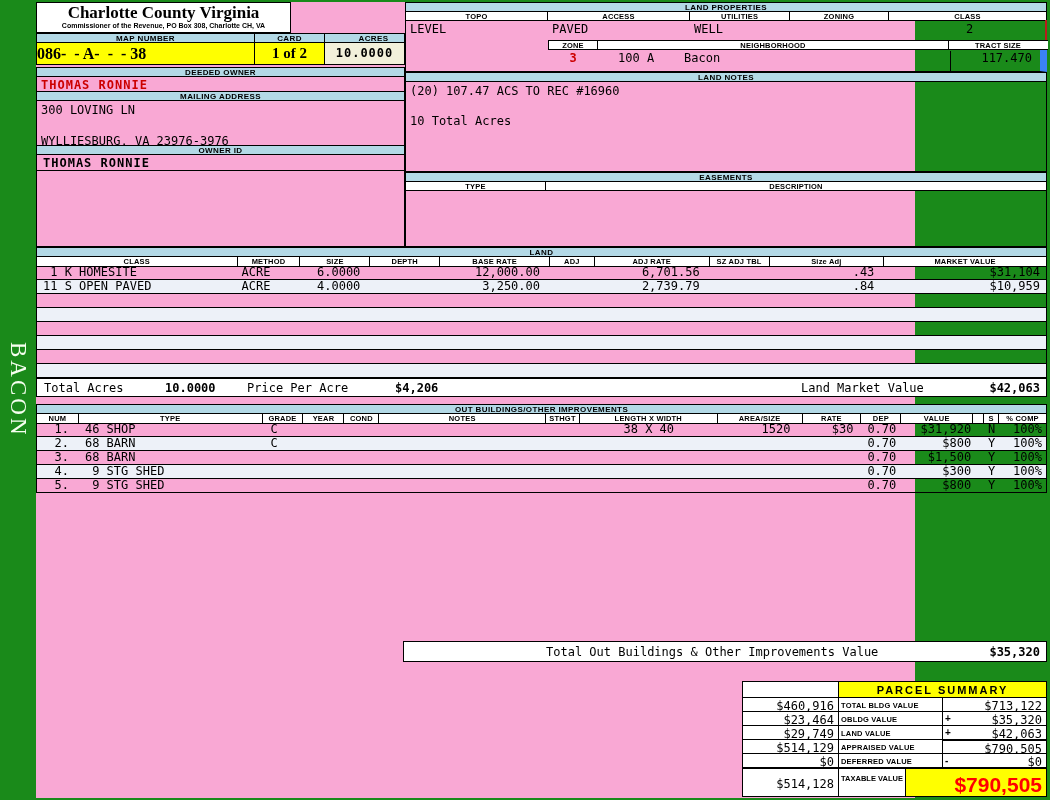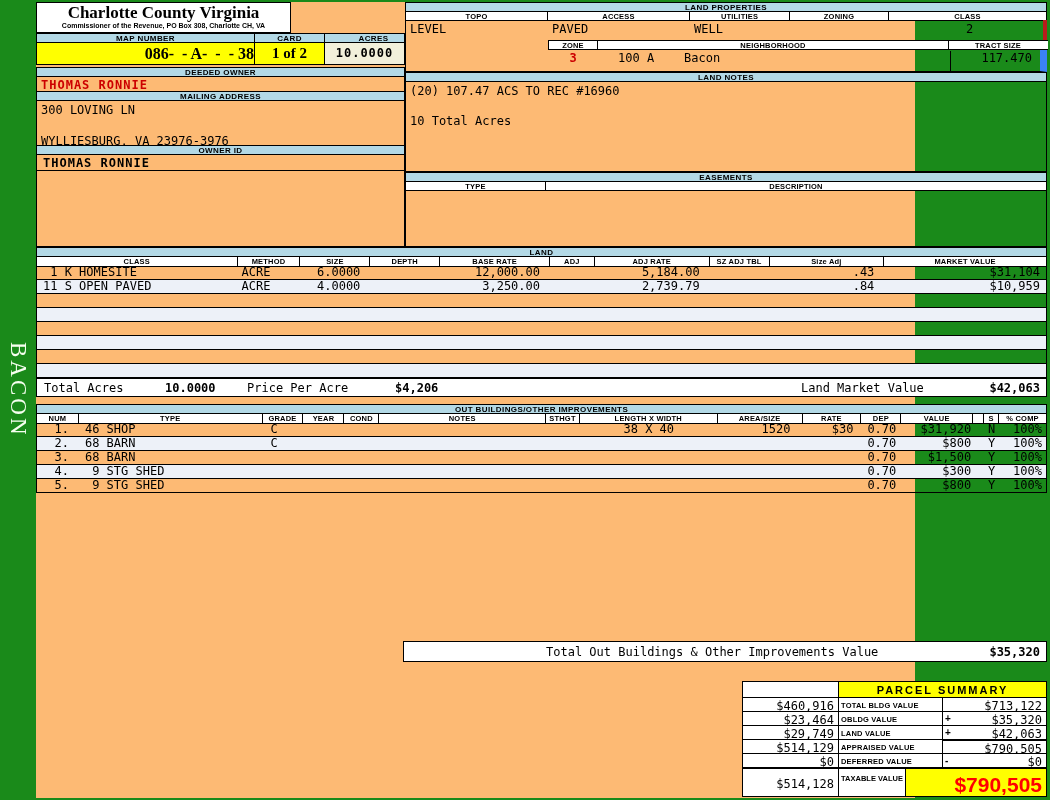--- a/index.html
+++ b/index.html
@@ -1,19 +1,19 @@
 <!DOCTYPE html>
 <html><head>
 <meta charset="utf-8">
 <style>
   * { margin:0; padding:0; box-sizing:border-box; }
   body { background:#555; }
   .page { position:relative; width:1050px; height:800px; background:#1a8a1a;
           font-family:"DejaVu Sans Mono", monospace; color:#000; overflow:hidden; }
-  .content { position:absolute; left:36px; top:2px; width:879px; height:796px; background:#fdba74; }
+  .content { position:absolute; left:36px; top:2px; width:879px; height:796px; background:#f9a8d4; }
   .abs { position:absolute; }
   .bar { background:#b3d9e6; border:1px solid #000; font:700 8px "Liberation Sans", sans-serif;
          letter-spacing:.4px; display:flex; align-items:center; justify-content:center; }
   .hcell { font:700 7.5px "Liberation Sans", sans-serif; display:flex; align-items:center;
            justify-content:center; border-right:1px solid #000; height:100%; letter-spacing:.2px; }
   .hrow { display:flex; border:1px solid #000; background:#fff; }
   .drow { display:flex; border-left:1px solid #000; border-right:1px solid #000;
           border-bottom:1px solid #000; font-size:12px; line-height:13px; }
   .dcell { height:100%; white-space:pre; overflow:hidden; }
   .pale { background:#edf1f8; }
@@ -58,21 +58,21 @@
     <div class="abs box" style="left:0; top:0; width:255px; height:31px; text-align:center;">
       <div class="serif bold" style="font-size:17px; line-height:19px;">Charlotte County Virginia</div>
       <div class="sans" style="font-size:7px; font-weight:700;">Commissioner of the Revenue, PO Box 308, Charlotte CH, VA</div>
     </div>
 
 
     <div class="abs bar" style="left:0; top:31px; width:219px; height:10px;">MAP NUMBER</div>
     <div class="abs bar" style="left:218px; top:31px; width:71px; height:10px;">CARD</div>
     <div class="abs bar" style="left:288px; top:31px; width:81px; height:10px;padding-left:18px;">ACRES</div>
 
-    <div class="abs serif bold" style="left:0; top:40px; width:219px; height:23px; background:#ffff00; border:1px solid #000; text-align:right; font-size:16px; line-height:21px; white-space:pre;">086-  - A-  -  - 38</div>
+    <div class="abs serif bold" style="left:0; top:40px; width:219px; height:23px; background:#ffff00; border:1px solid #000; text-align:left; font-size:16px; line-height:21px; white-space:pre;">086-  - A-  -  - 38</div>
     <div class="abs serif bold" style="left:218px; top:40px; width:71px; height:23px; background:#ffff00; border:1px solid #000; text-align:center; font-size:15px; line-height:21px;">1 of 2</div>
     <div class="abs bold" style="left:288px; top:40px; width:81px; height:23px; background:#f2f0da; border:1px solid #000; text-align:center; font-size:12px; line-height:21px; letter-spacing:1px;">10.0000</div>
 
     <div class="abs bar" style="left:0; top:65px; width:369px; height:10px;">DEEDED OWNER</div>
     <div class="abs bold red" style="left:0; top:74px; width:369px; height:16px; border:1px solid #000; border-top:none; font-size:12px; padding:2px 0 0 4px; letter-spacing:1px;">THOMAS RONNIE</div>
     <div class="abs bar" style="left:0; top:89px; width:369px; height:10px;">MAILING ADDRESS</div>
     <div class="abs" style="left:0; top:98px; width:369px; height:45px; border-left:1px solid #000; border-right:1px solid #000;">
       <div style="font-size:12px; padding:3px 0 0 4px;">300 LOVING LN</div>
       <div style="font-size:12px; padding:17px 0 0 4px;">WYLLIESBURG, VA 23976-3976</div>
     </div>
@@ -81,21 +81,21 @@
     <div class="abs" style="left:0; top:168px; width:369px; height:77px; border-left:1px solid #000; border-right:1px solid #000; border-bottom:1px solid #000;"></div>
 
     <div class="abs bar" style="left:369px; top:0; width:642px; height:10px;">LAND PROPERTIES</div>
     <div class="abs hrow" style="left:369px; top:9px; width:642px; height:10px;">
       <div class="hcell" style="width:142px">TOPO</div>
       <div class="hcell" style="width:142px">ACCESS</div>
       <div class="hcell" style="width:100px">UTILITIES</div>
       <div class="hcell" style="width:99px">ZONING</div>
       <div class="hcell" style="width:157px; border-right:none">CLASS</div>
     </div>
-    <div class="abs" style="left:369px; top:18px; width:642px; height:20px; border-left:1px solid #000; border-right:4px solid #b91c1c; font-size:12px;">
+    <div class="abs" style="left:369px; top:18px; width:642px; height:20px; border-left:1px solid #000; border-right:2px solid #b91c1c; font-size:12px;">
       <span class="abs" style="left:4px; top:2px;">LEVEL</span>
       <span class="abs" style="left:146px; top:2px;">PAVED</span>
       <span class="abs" style="left:288px; top:2px;">WELL</span>
       <span class="abs" style="left:485px; top:2px; width:157px; text-align:center;">2</span>
     </div>
     <div class="abs" style="left:369px; top:38px; width:642px; height:32px; border-left:1px solid #000; border-right:7px solid #3b82f6; border-bottom:1px solid #000;">
       <div class="abs hrow" style="left:142px; top:0; width:500px; height:10px; border-right:none;">
         <div class="hcell" style="width:49px">ZONE</div>
         <div class="hcell" style="width:351px">NEIGHBORHOOD</div>
         <div class="hcell" style="width:98px; border-right:none">TRACT SIZE</div>
@@ -133,21 +133,21 @@
       <div class="hcell lc10">MARKET VALUE</div>
     </div>
 
     <div class="abs drow" style="left:0; top:264px; width:1011px; height:14px;">
       <div class="dcell ld1"> 1 K HOMESITE</div>
       <div class="dcell ld2">ACRE</div>
       <div class="dcell ld3">6.0000</div>
       <div class="dcell ld4"></div>
       <div class="dcell ld5">12,000.00</div>
       <div class="dcell ld6"></div>
-      <div class="dcell ld7">5,184.00</div>
+      <div class="dcell ld7">6,701.56</div>
       <div class="dcell ld8"></div>
       <div class="dcell ld9">.43</div>
       <div class="dcell ld10">$31,104</div>
     </div>
     <div class="abs drow pale" style="left:0; top:278px; width:1011px; height:14px;">
       <div class="dcell ld1">11 S OPEN PAVED</div>
       <div class="dcell ld2">ACRE</div>
       <div class="dcell ld3">4.0000</div>
       <div class="dcell ld4"></div>
       <div class="dcell ld5">3,250.00</div>

